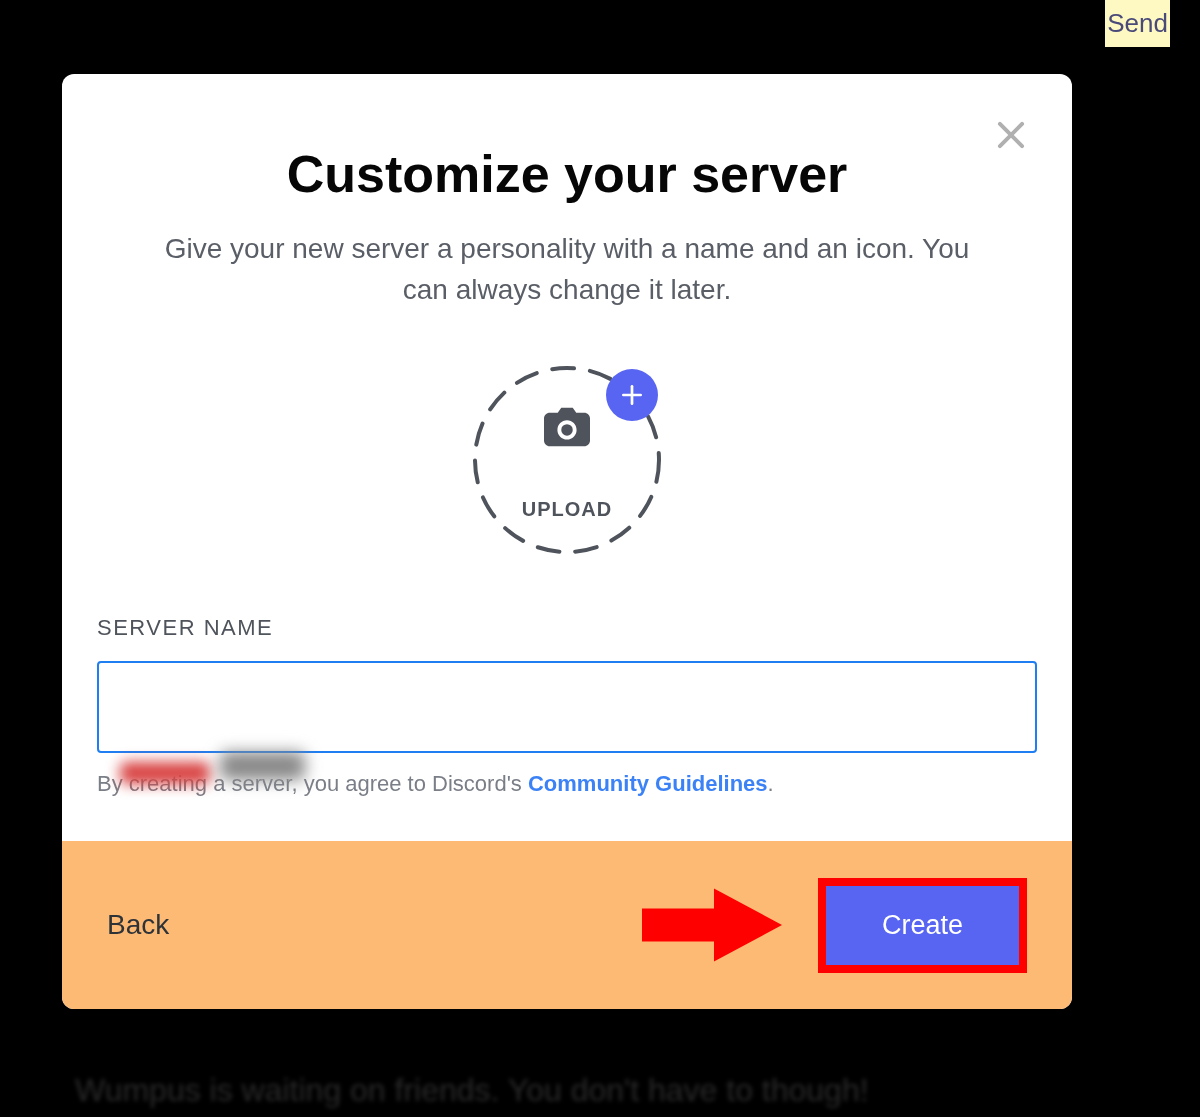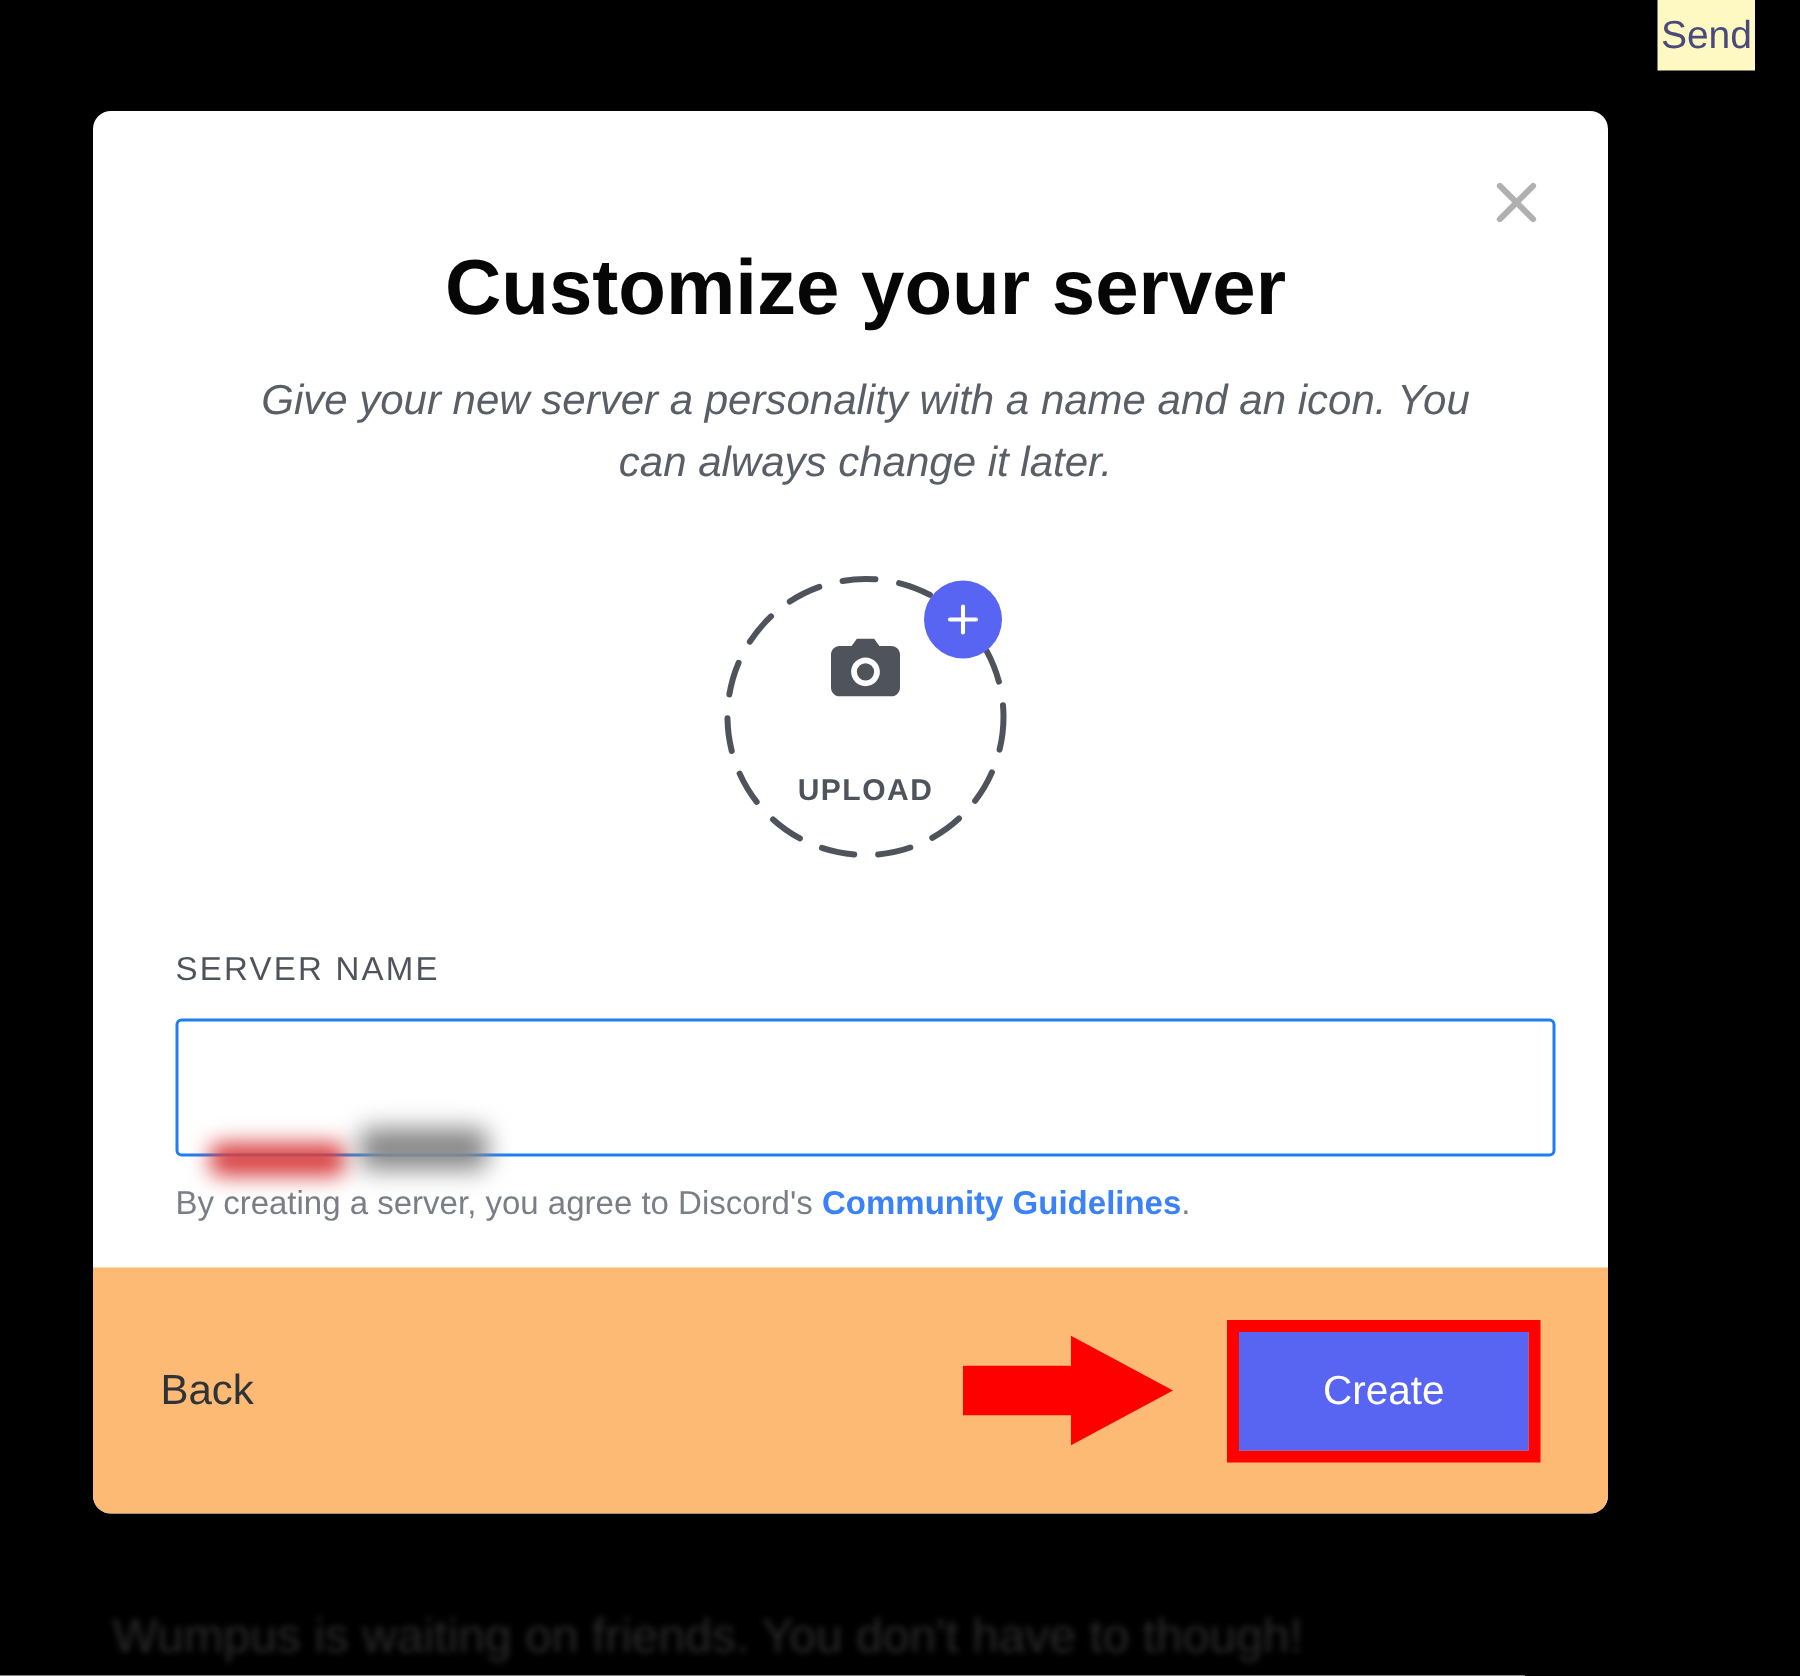--- a/index.html
+++ b/index.html
@@ -39,23 +39,22 @@
       width: 1010px;
       height: 935px;
       background: #ffffff;
       border-radius: 12px;
       overflow: hidden;
       display: flex;
       flex-direction: column;
     }
     .modal-content {
       flex: 1;
-      padding: 68px 35px 30px 35px;
-      position: relative;
-      margin-left: 20px;
+      padding: 50px 35px 30px 35px;
+      position: relative;
     }
     .close-btn {
       position: absolute;
       top: 42px;
       right: 42px;
       width: 38px;
       height: 38px;
       cursor: pointer;
       color: #b0b0b0;
     }
@@ -71,21 +70,20 @@
       margin-top: 20px;
       margin-bottom: 25px;
     }
     .modal-subtitle {
       text-align: center;
       font-size: 28px;
       color: #5a5e66;
       line-height: 1.45;
       max-width: 850px;
       margin: 0 auto 55px auto;
-      font-style: italic;
     }
     .upload-container {
       display: flex;
       justify-content: center;
       margin-bottom: 60px;
     }
     .upload-circle {
       position: relative;
       width: 190px;
       height: 190px;

